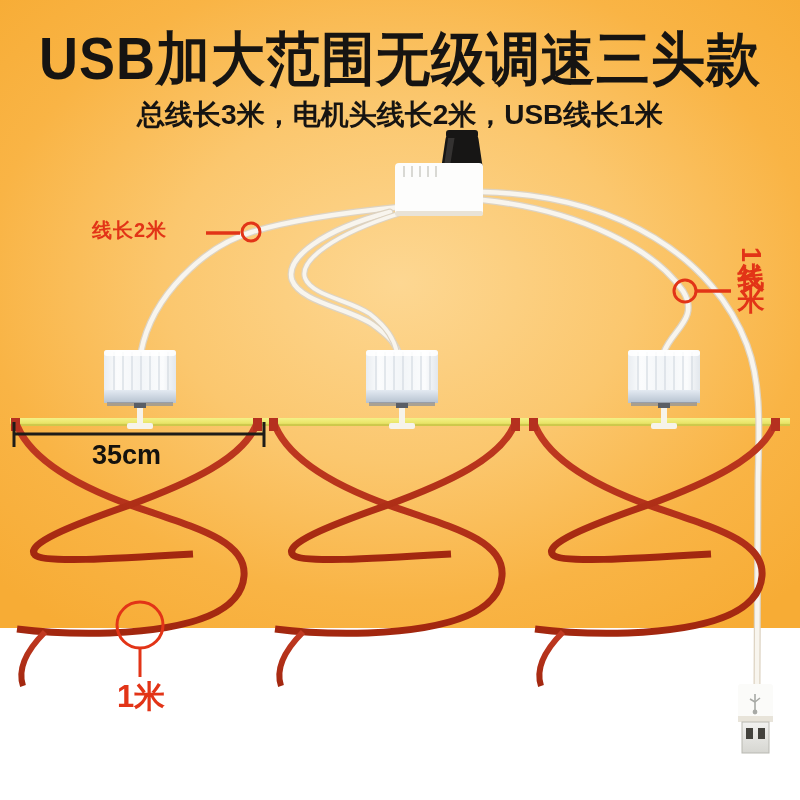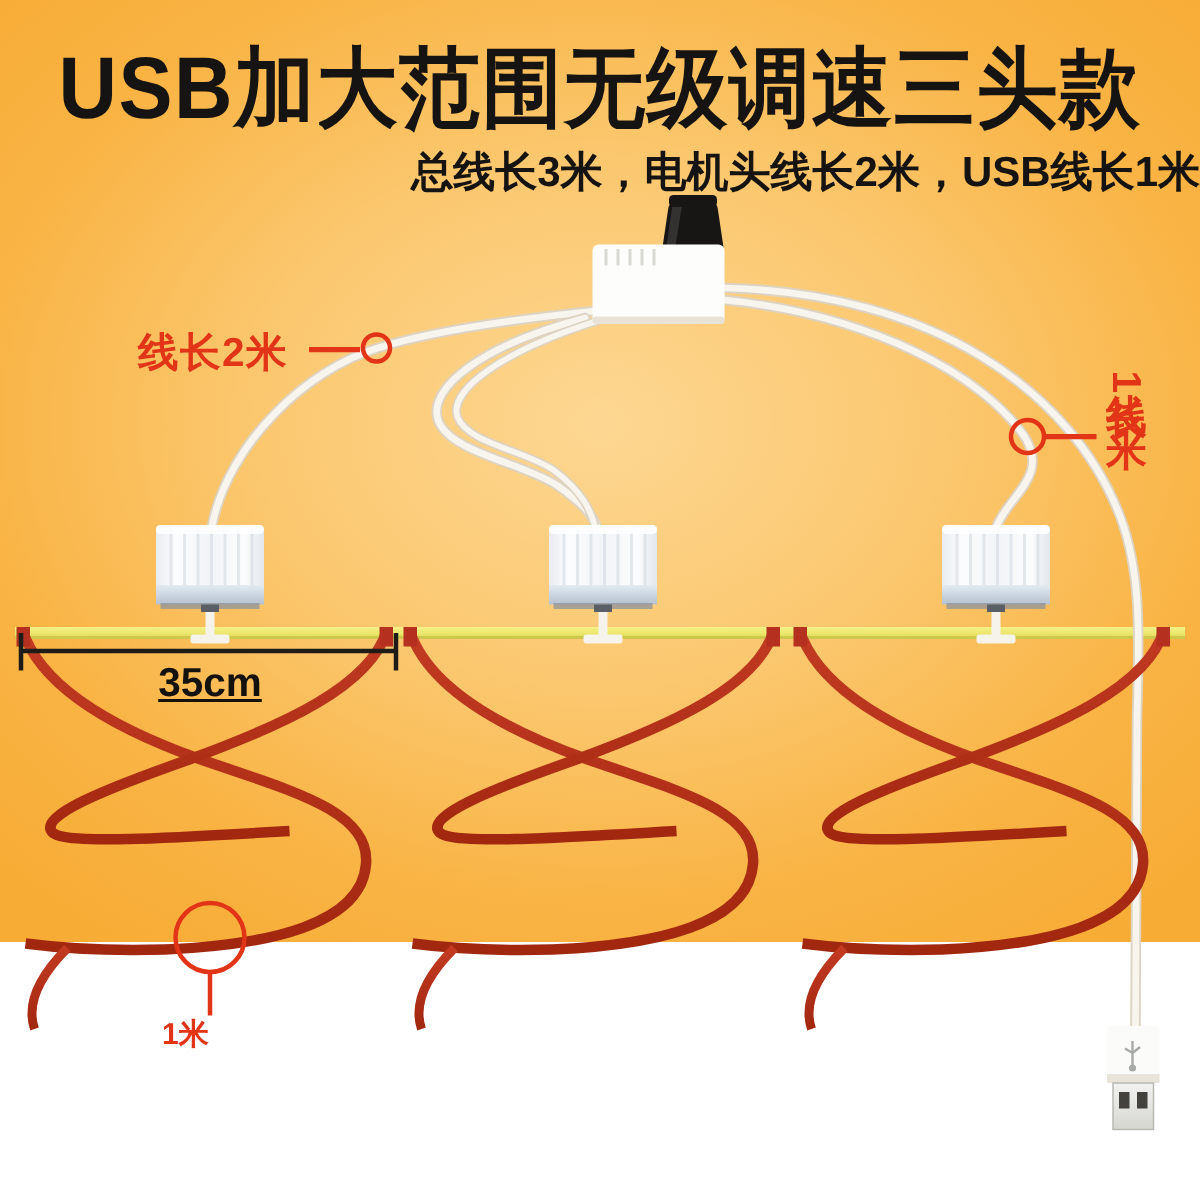--- a/index.html
+++ b/index.html
@@ -7,33 +7,33 @@
   .stage{
     position:relative;width:800px;height:628px;
     background:radial-gradient(ellipse 560px 430px at 50% 45%, #fdd792 0%, #fbc76e 42%, #f9b445 74%, #f7ac35 100%);
   }
   .title{
     position:absolute;left:0;top:30px;width:800px;text-align:center;
     font-size:54px;font-weight:900;color:#161412;letter-spacing:1px;line-height:1.1;
     transform:scaleY(1.08);
   }
   .subtitle{
-    position:absolute;left:0;top:96px;width:800px;text-align:right;
+    position:absolute;left:0;top:96px;width:800px;text-align:center;
     font-size:28px;font-weight:700;color:#161412;letter-spacing:0px;
   }
   .red-label{position:absolute;color:#e23417;font-weight:700;}
-  .label-2m{left:92px;top:217px;font-size:27px;letter-spacing:1px;}
+  .label-2m{left:92px;top:217px;font-size:20px;letter-spacing:1px;}
   .label-1m-right{
     left:733px;top:241px;font-size:27px;letter-spacing:3px;
     writing-mode:vertical-rl;text-orientation:mixed;
   }
-  .label-1m-bottom{left:108px;top:676px;width:66px;font-size:20px;}
+  .label-1m-bottom{left:108px;top:676px;width:66px;text-align:center;font-size:31px;}
   .label-35cm{
-    position:absolute;left:92px;top:440px;width:96px;text-align:center;
-    font-size:27px;font-weight:700;color:#14120e;text-decoration:underline;
+    position:absolute;left:92px;top:440px;width:96px;
+    font-size:27px;font-weight:700;color:#14120e;
   }
   svg{position:absolute;left:0;top:0;}
 </style>
 </head>
 <body>
 
 <div class="stage">
 
   <svg width="800" height="800" viewBox="0 0 800 800">
     <defs>

